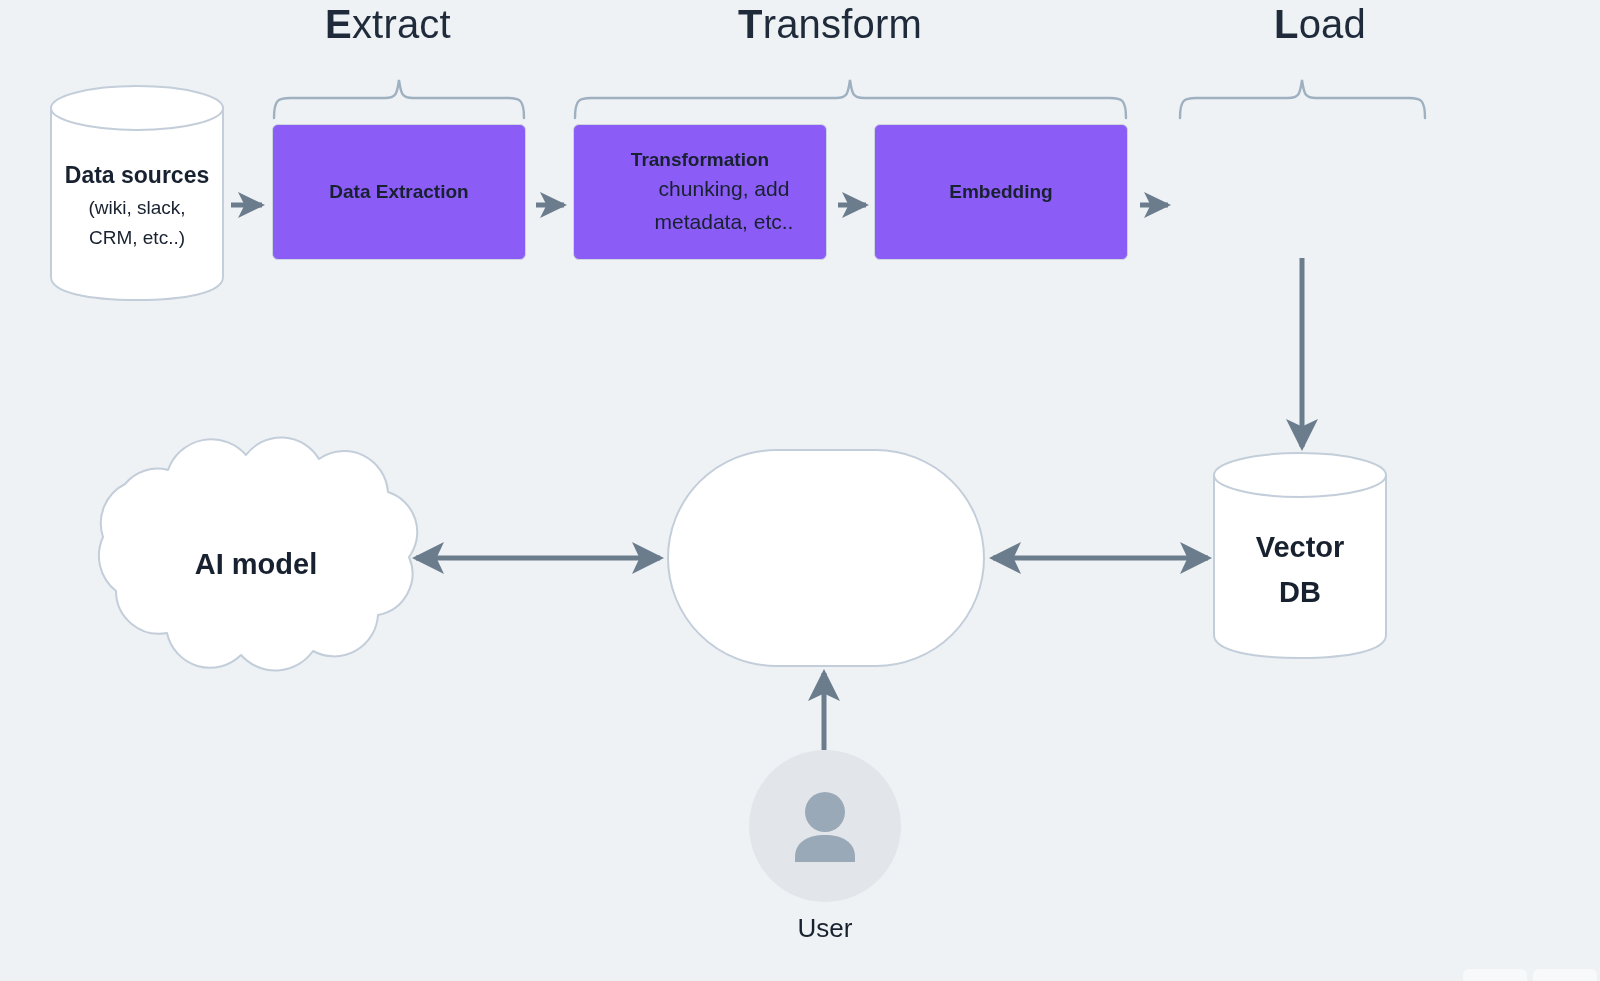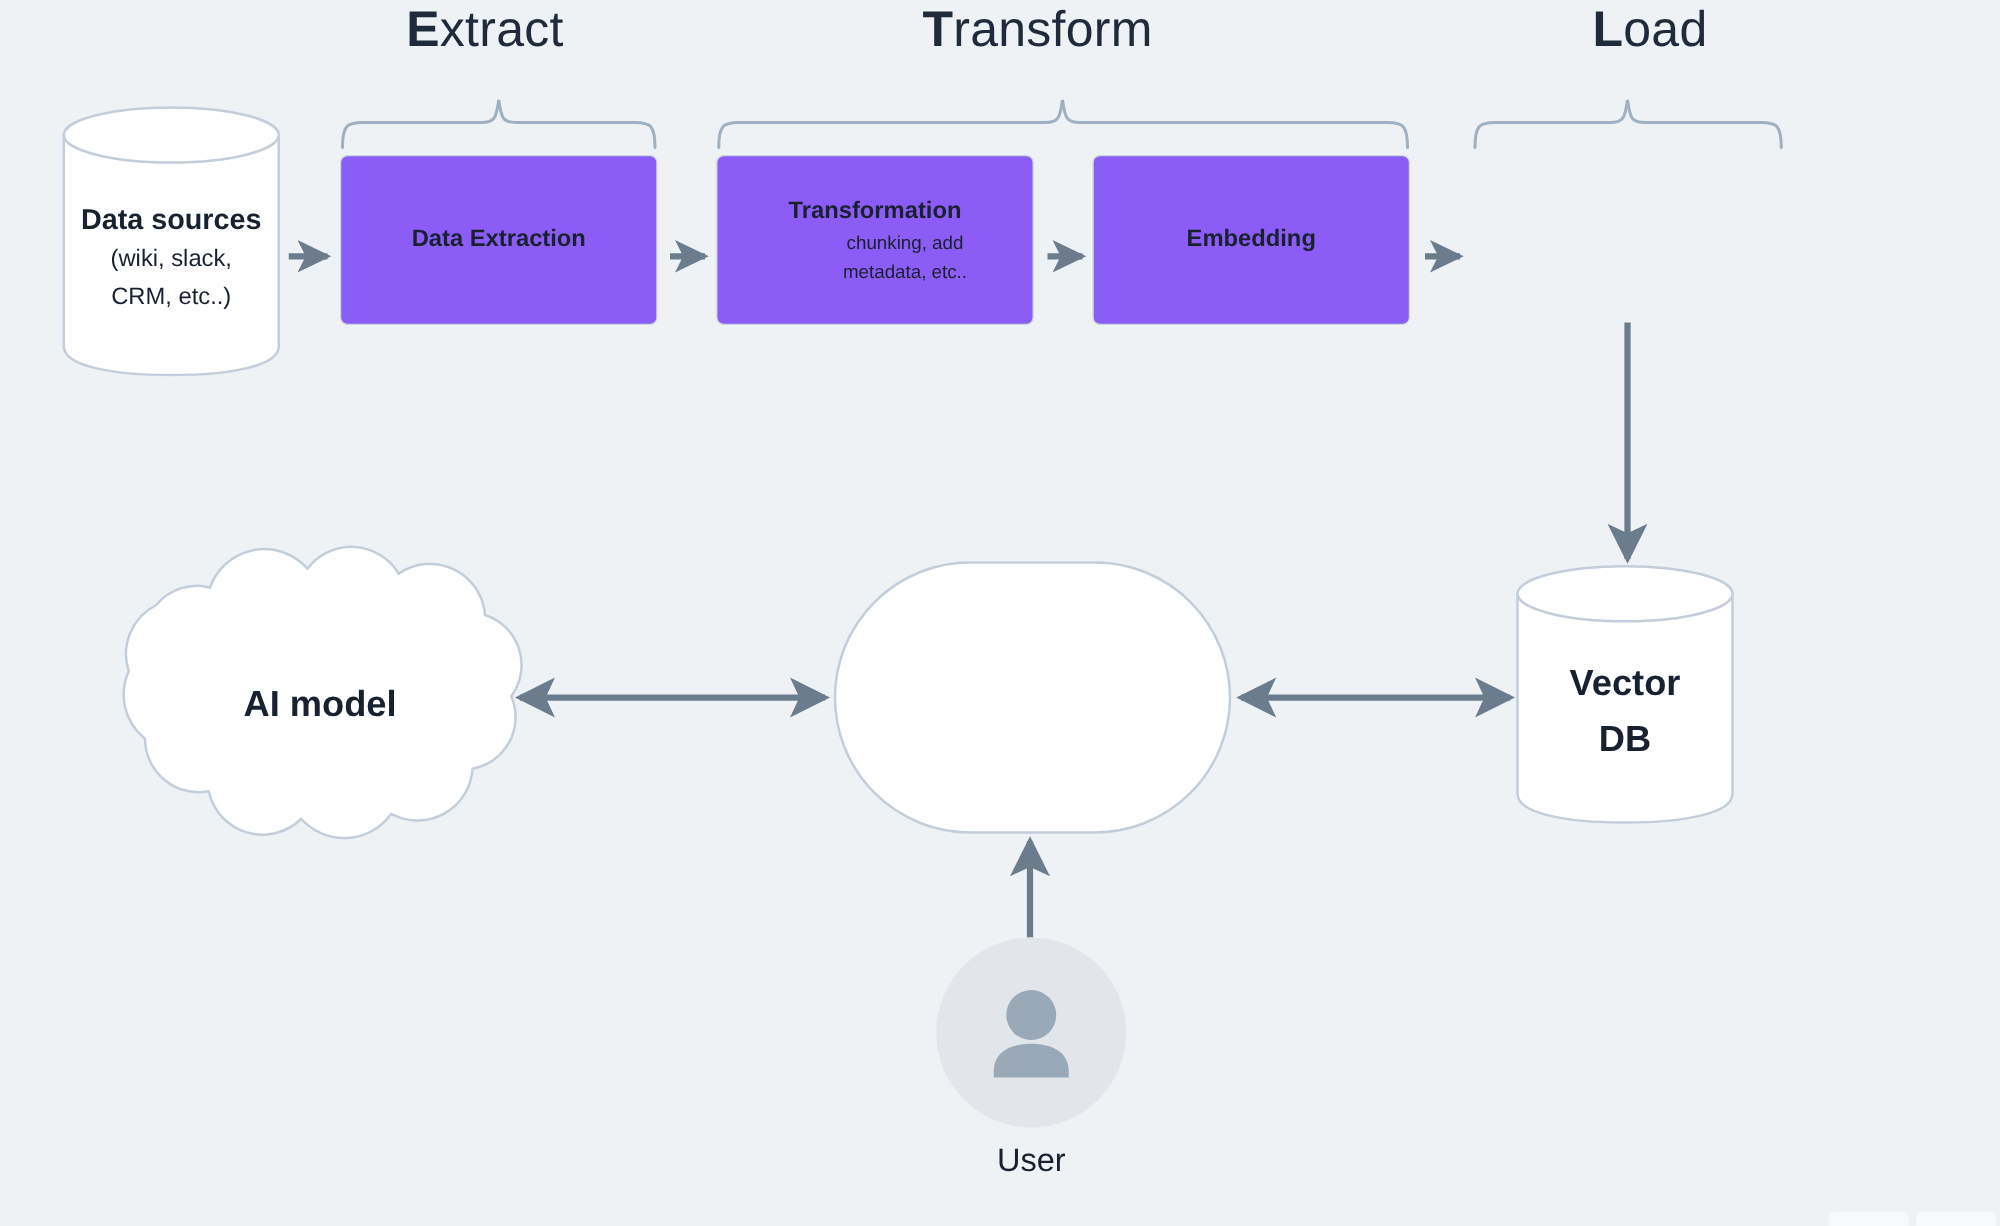--- a/index.html
+++ b/index.html
@@ -65,21 +65,21 @@
   .pbox.no-border {
     border: none;
     border-radius: 2px;
   }
   .pbox .ttl {
     font-size: 19px;
     font-weight: 700;
     line-height: 1.45;
   }
   .pbox .sub {
-    font-size: 15px;
+    font-size: 21px;
     font-weight: 400;
     line-height: 1.55;
     margin-left: 48px;
   }
 
   
   .shape-label {
     position: absolute;
     text-align: center;
     color: #18212f;

